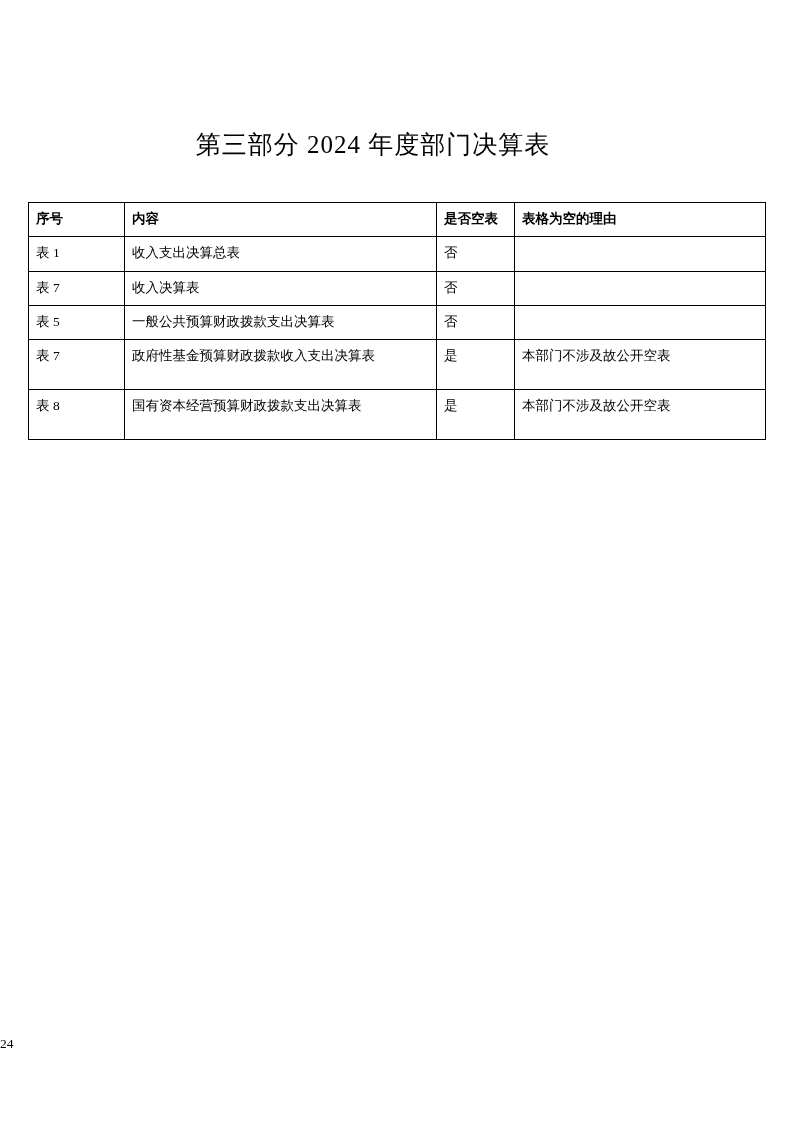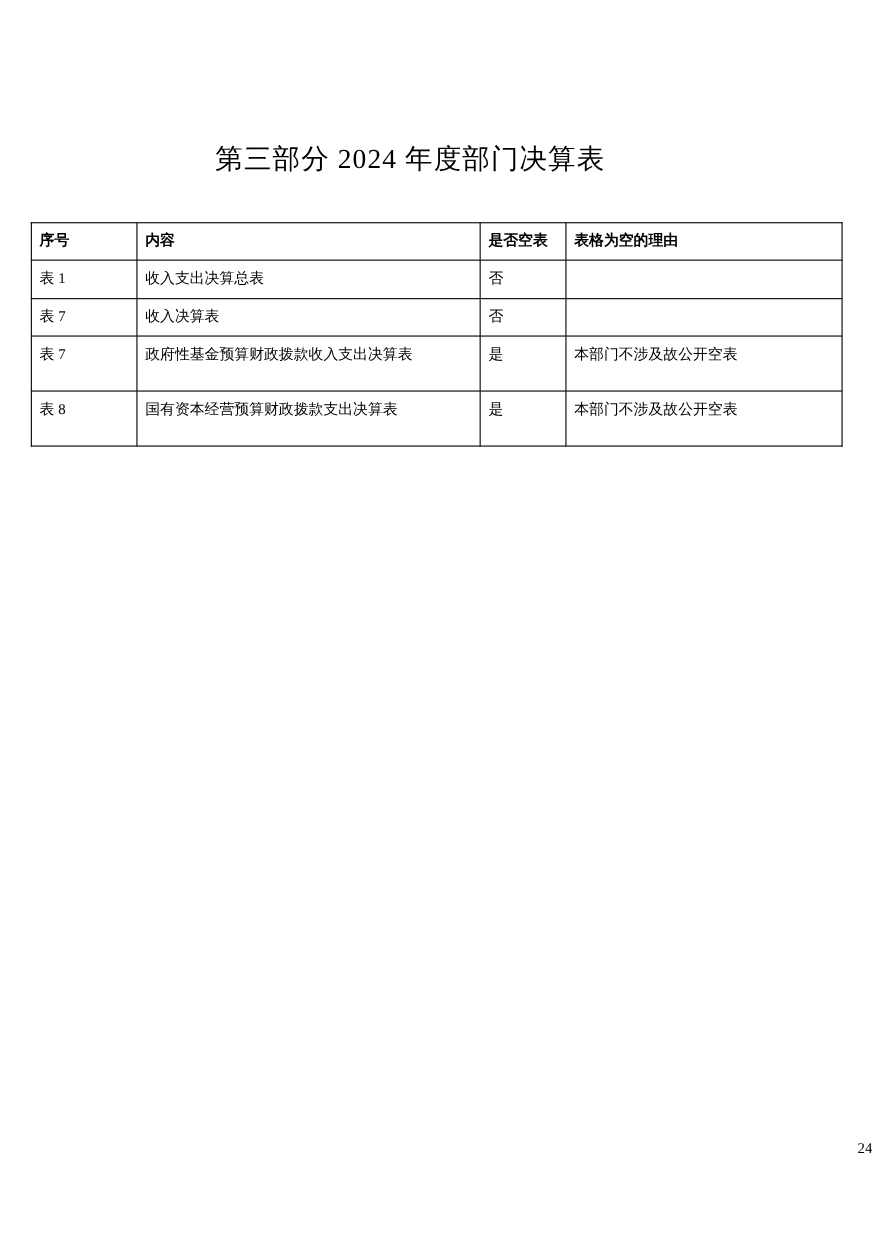--- a/index.html
+++ b/index.html
@@ -62,21 +62,21 @@
   .col-reason { width: 251px; }
 
   tbody tr { height: 34px; }
   tbody tr.tall { height: 50px; }
 
   .page-number {
     position: absolute;
     top: 1036px;
     left: 0;
     width: 793px;
-    text-align: right;
+    text-align: left;
     font-size: 13.5px;
     font-family: "Liberation Serif", serif;
   }
 </style>
 </head>
 <body>
 
 <div class="page">
 
   <div class="doc-title">第三部分  2024 年度部门决算表</div>
@@ -103,20 +103,26 @@
           <td>收入支出决算总表</td>
           <td>否</td>
           <td></td>
         </tr>
         <tr>
           <td>表 7</td>
           <td>收入决算表</td>
           <td>否</td>
           <td></td>
         </tr>
+        <tr>
+          <td>表 5</td>
+          <td>一般公共预算财政拨款支出决算表</td>
+          <td>否</td>
+          <td></td>
+        </tr>
         <tr class="tall">
           <td>表 7</td>
           <td>政府性基金预算财政拨款收入支出决算表</td>
           <td>是</td>
           <td>本部门不涉及故公开空表</td>
         </tr>
         <tr class="tall">
           <td>表 8</td>
           <td>国有资本经营预算财政拨款支出决算表</td>
           <td>是</td>

